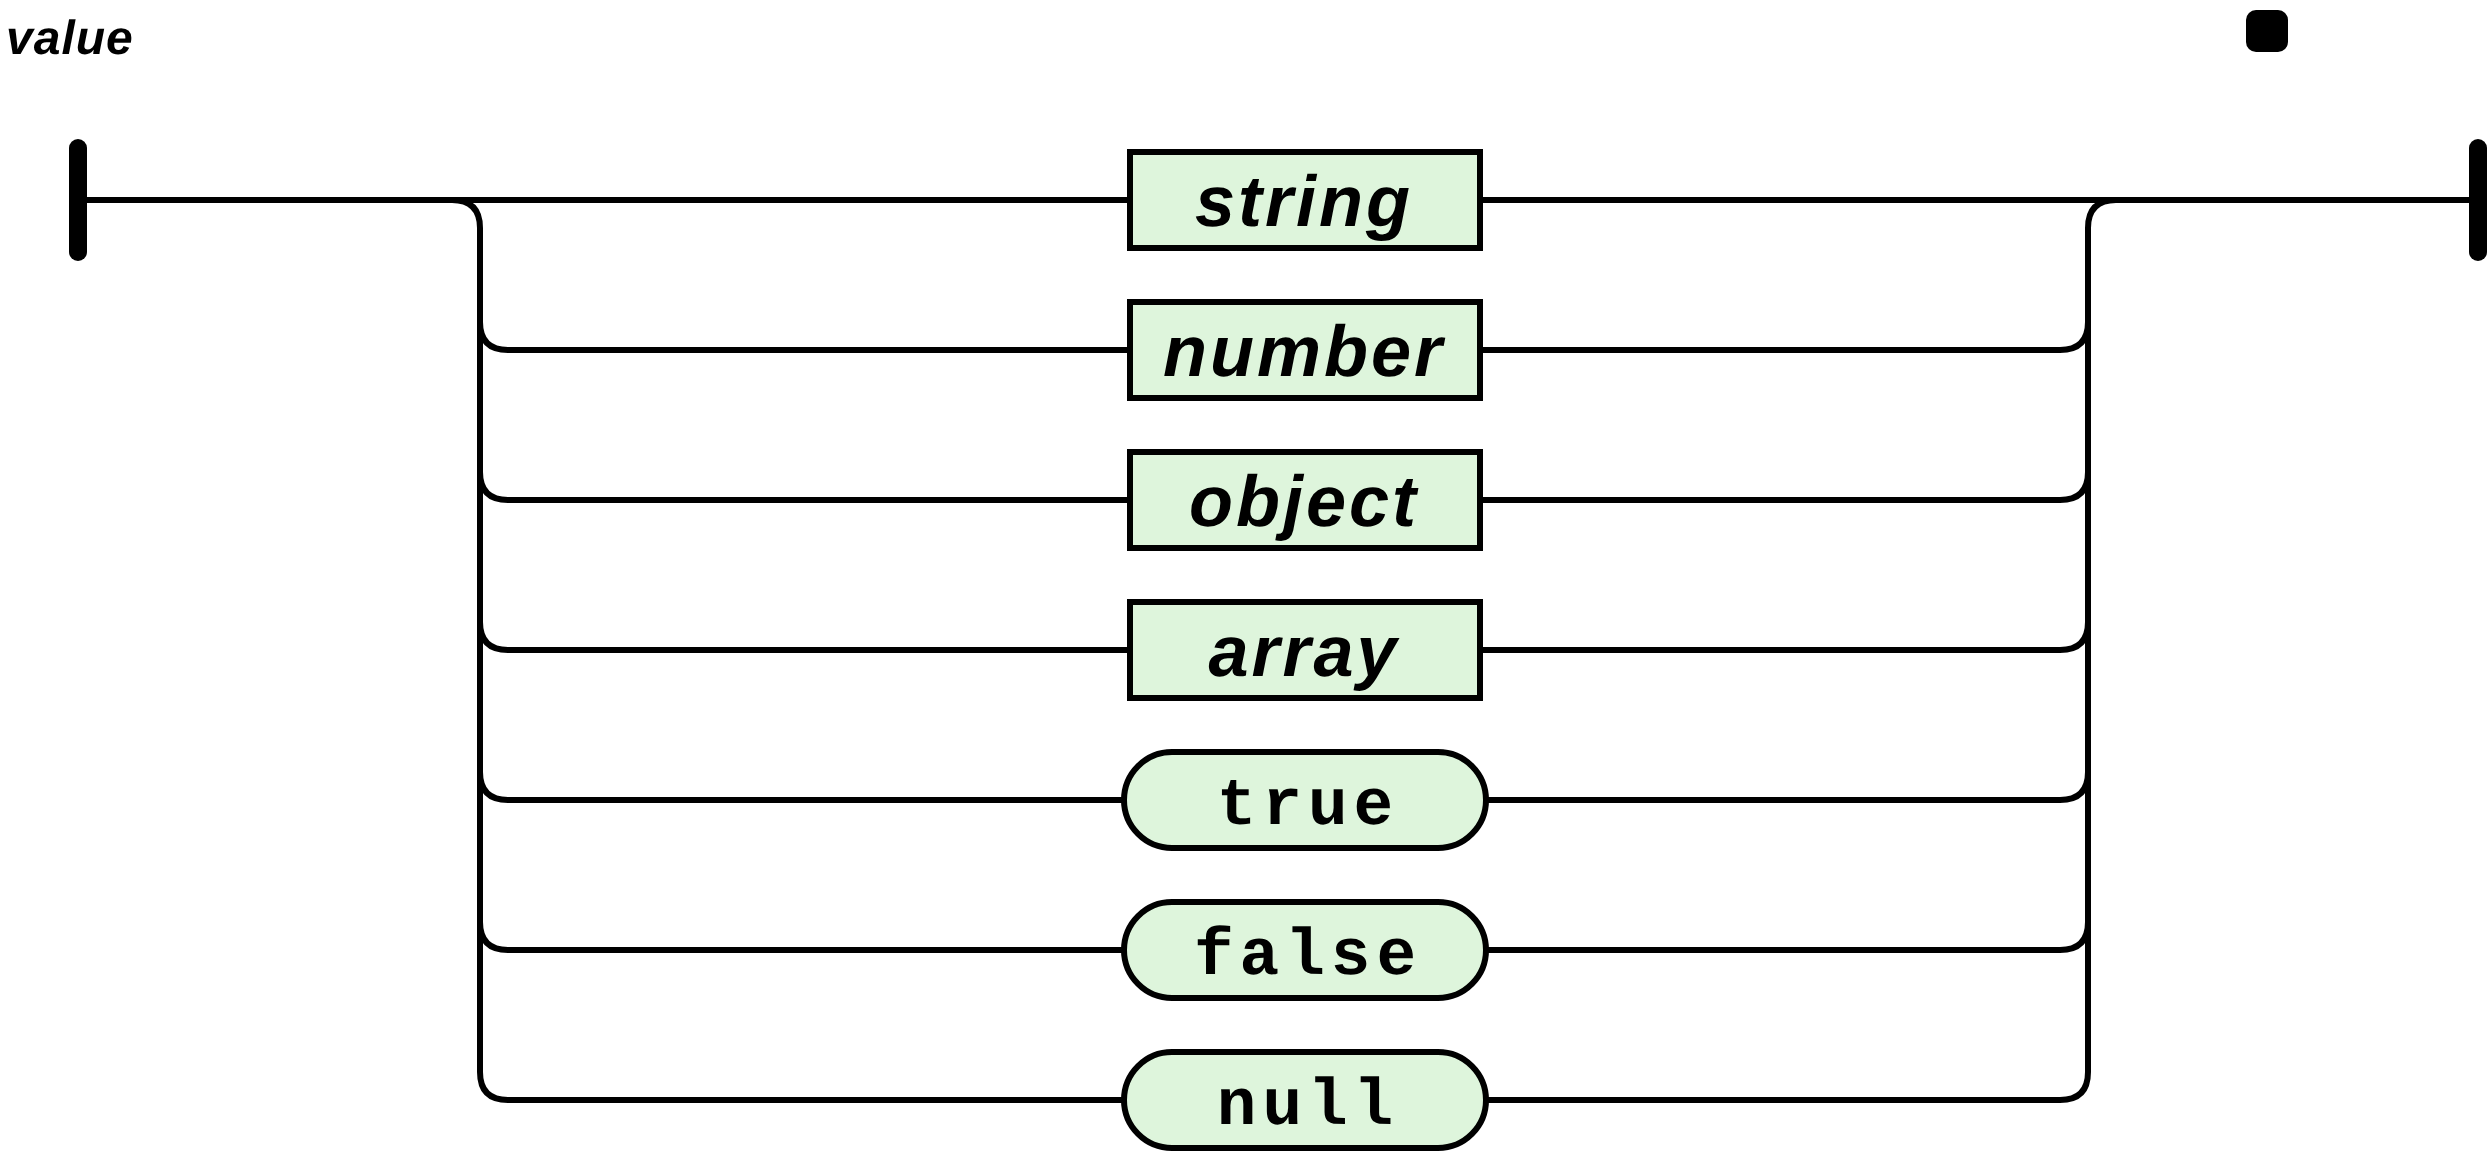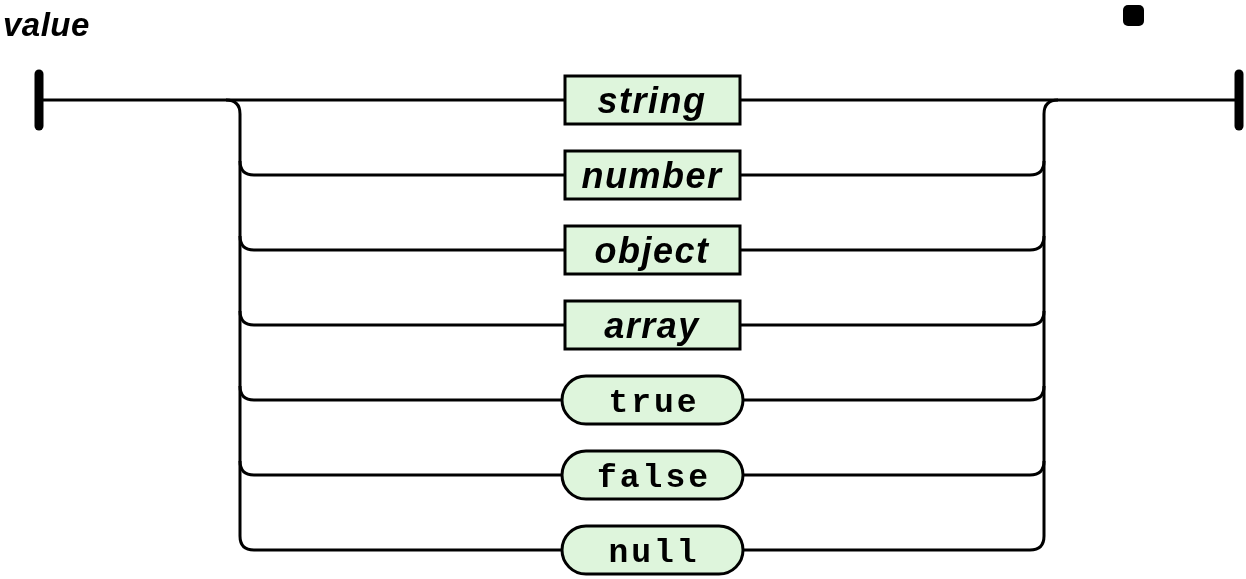--- a/index.html
+++ b/index.html
@@ -15,21 +15,21 @@
     position: relative;
     width: 1246px;
     height: 579px;
     background: #ffffff;
   }
   .diagram-title {
     position: absolute;
     left: 3px;
     top: 6px;
     font-family: "Liberation Sans", sans-serif;
-    font-size: 33px;
+    font-size: 24px;
     font-weight: bold;
     font-style: italic;
     color: #000000;
     letter-spacing: 0.5px;
   }
   .corner-mark {
     position: absolute;
     left: 1123px;
     top: 5px;
     width: 21px;

